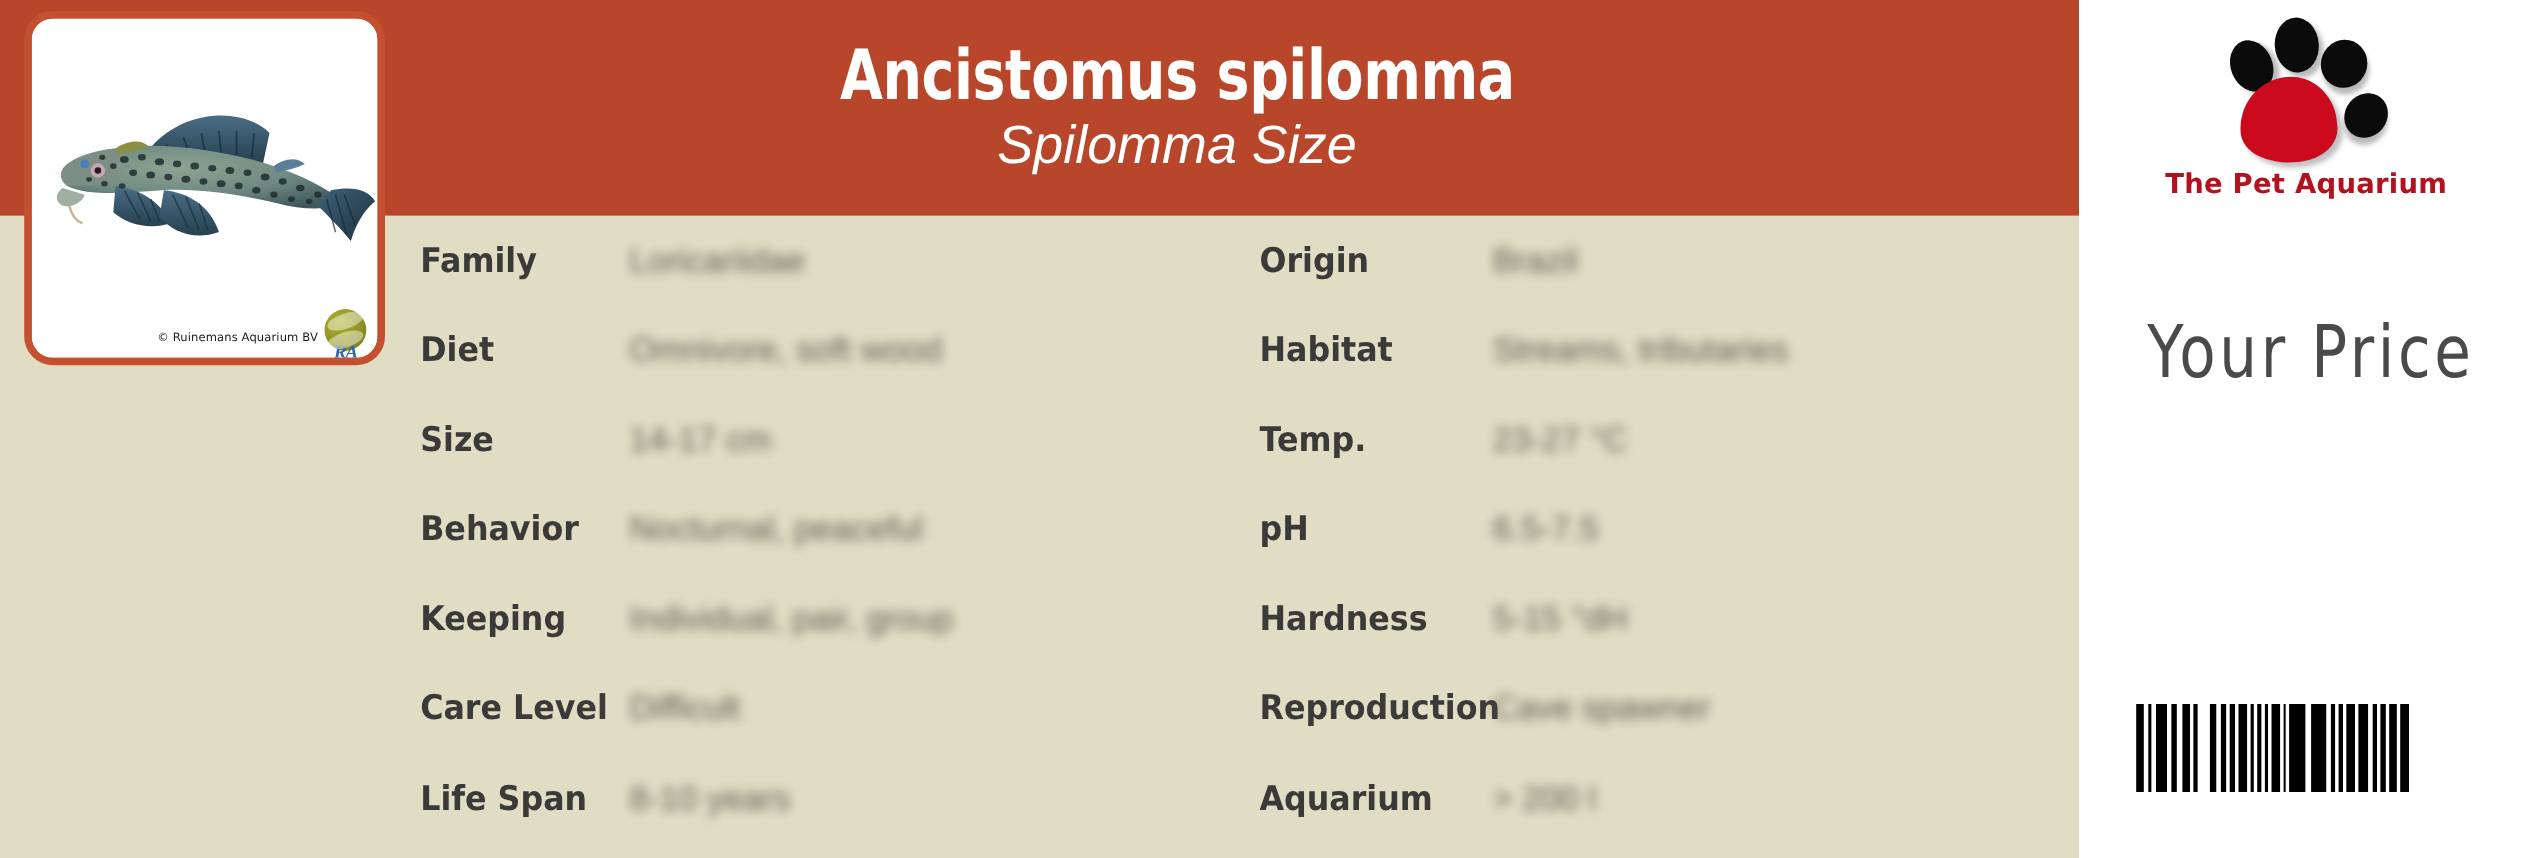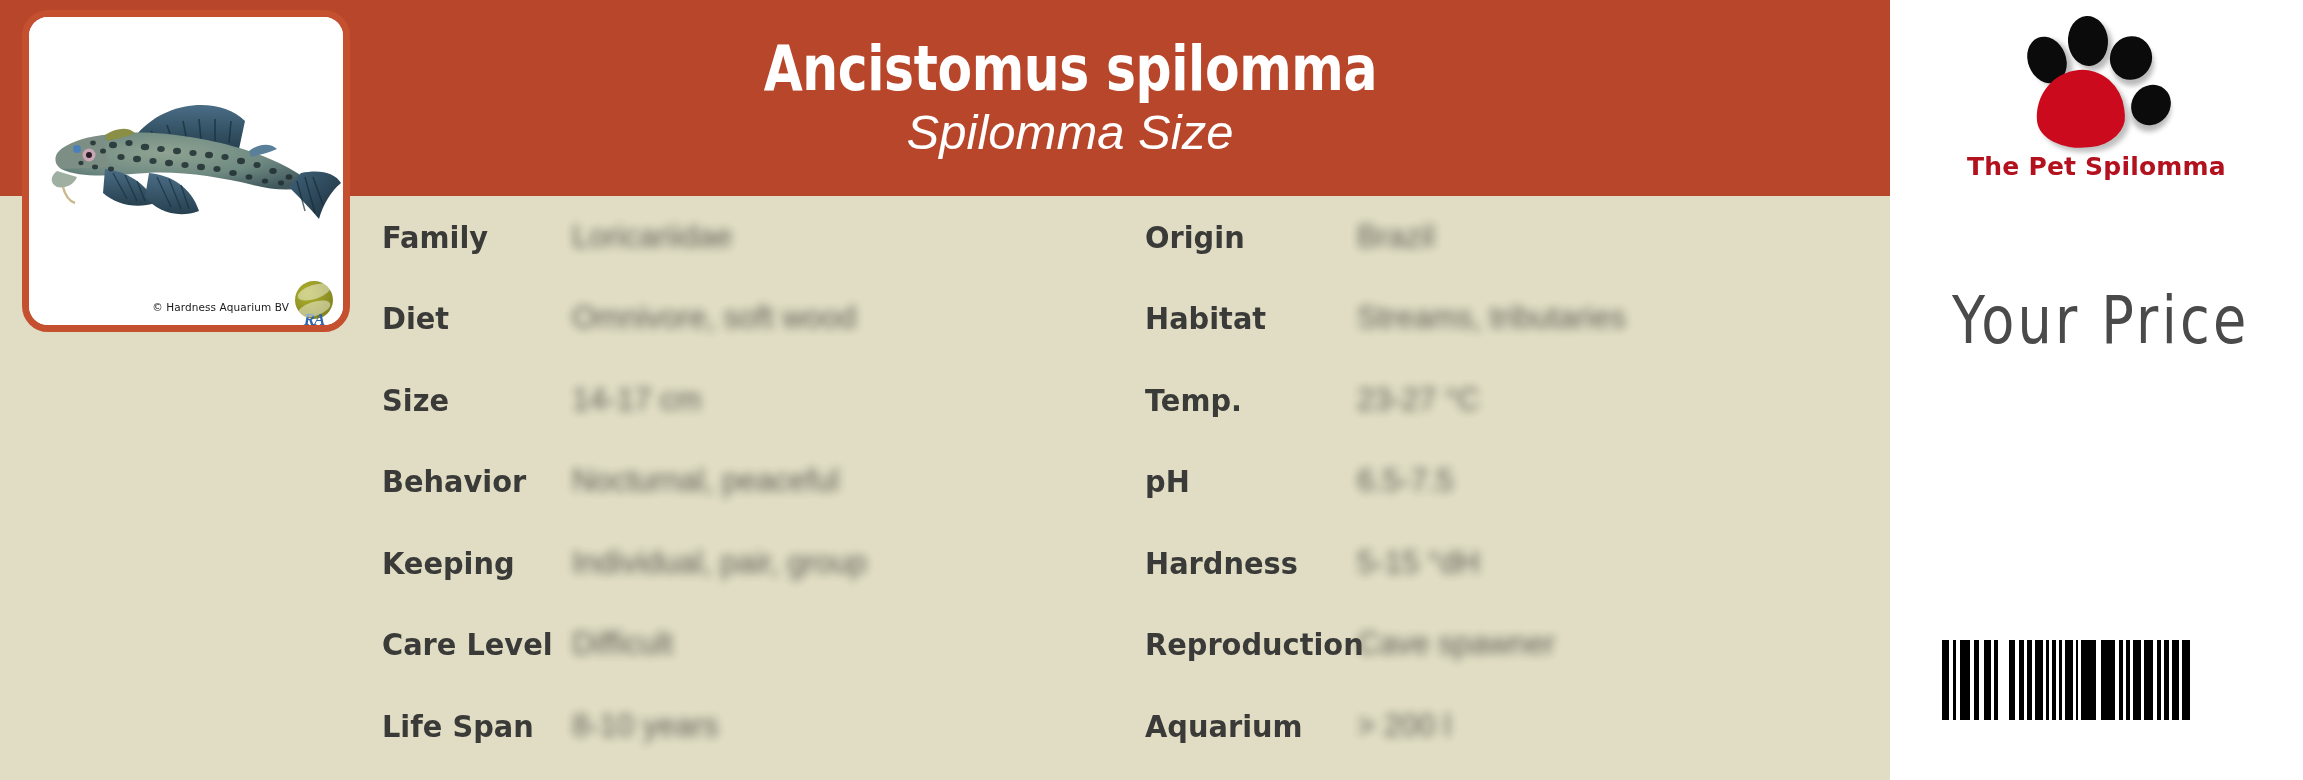--- a/index.html
+++ b/index.html
@@ -401,41 +401,41 @@
             <ellipse cx="206" cy="90" rx="3.4" ry="2.8"></ellipse>
               <ellipse cx="222" cy="94" rx="3.2" ry="2.6"></ellipse>
             <ellipse cx="60" cy="64" rx="3" ry="2.6"></ellipse>
               <ellipse cx="50" cy="56" rx="2.8" ry="2.4"></ellipse>
             <ellipse cx="38" cy="76" rx="2.6" ry="2.2"></ellipse>
               <ellipse cx="52" cy="80" rx="3" ry="2.4"></ellipse>
             <ellipse cx="68" cy="82" rx="3" ry="2.4"></ellipse>
               <ellipse cx="238" cy="96" rx="3" ry="2.4"></ellipse>
           </g>
         </svg>
-        <div class="credit">© Hardness Aquarium BV</div>
+        <div class="credit">© Ruinemans Aquarium BV</div>
         <div class="ra-badge">
           <div class="ra-swoosh s1"></div>
           <div class="ra-swoosh s2"></div>
           <span class="ra-text">RA</span>
         </div>
       </div>
     </div>
   </div>
 
   <div class="side-panel">
 
     <div class="logo-wrap">
       <div class="paw">
         <div class="toe t1"></div>
         <div class="toe t2"></div>
         <div class="toe t3"></div>
         <div class="toe t4"></div>
         <div class="pad"></div>
       </div>
-      <div class="logo-text">The Pet Spilomma</div>
+      <div class="logo-text">The Pet Aquarium</div>
     </div>
 
     <div class="your-price">Your Price</div>
 
     <div class="barcode" id="barcode">
         <div class="bar" style="width: 7px;"></div>
         <div class="gap" style="width: 4px;"></div>
         <div class="bar" style="width: 3px;"></div>
         <div class="gap" style="width: 4px;"></div>
         <div class="bar" style="width: 10px;"></div>

